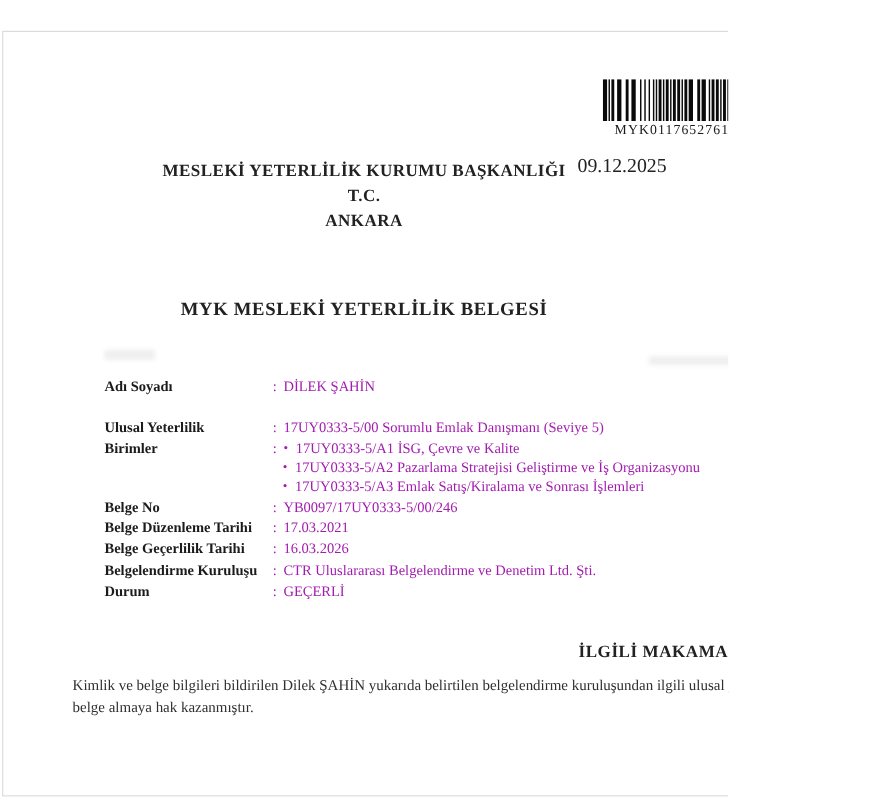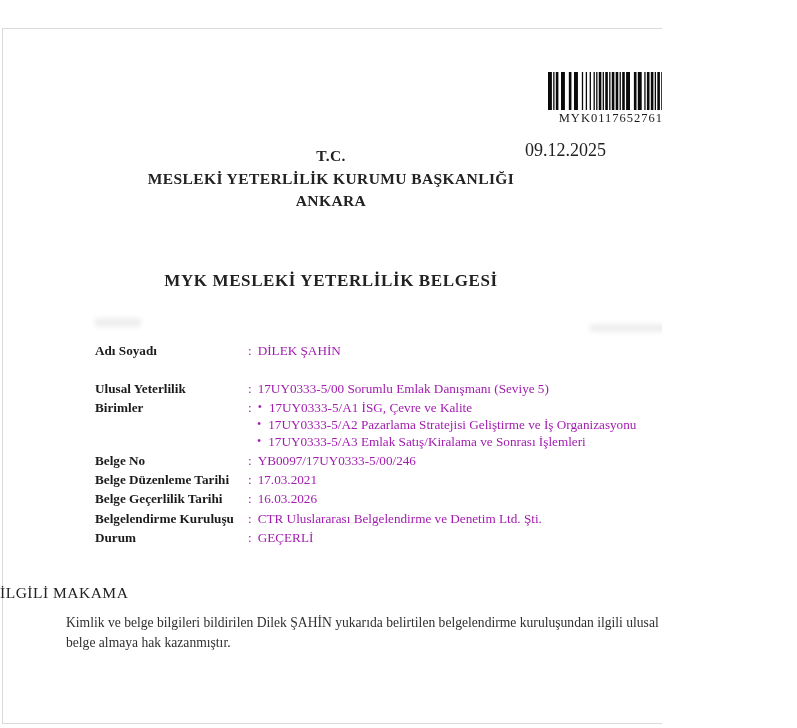--- a/index.html
+++ b/index.html
@@ -90,22 +90,22 @@
   .r3  { top: 453px; }
   .r4  { top: 472px; }
   .r5  { top: 491px; }
   .r6  { top: 511px; }
   .r7  { top: 530px; }
   .section-heading {
     position: absolute;
     left: 0;
     top: 584px;
     width: 100%;
-    text-align: left;
-    font-weight: normal;
+    text-align: right;
+    font-weight: bold;
     font-size: 15.5px;
     letter-spacing: 0.5px;
     color: #222222;
   }
   .paragraph {
     position: absolute;
     left: 66px;
     top: 613px;
     width: 682px;
     font-size: 13.6px;
@@ -171,22 +171,22 @@
         <rect x="138" y="0" width="2" height="40" fill="#0a0a0a"></rect>
         <rect x="141" y="0" width="3" height="40" fill="#0a0a0a"></rect>
         <rect x="145" y="0" width="1" height="40" fill="#0a0a0a"></rect>
       </svg>
     <div class="barcode-text">MYK0117652761191611020</div>
   </div>
 
   <div class="date">09.12.2025</div>
 
   <div class="header">
+    <div>MESLEKİ YETERLİLİK KURUMU BAŞKANLIĞI</div>
     <div>T.C.</div>
-    <div>MESLEKİ YETERLİLİK KURUMU BAŞKANLIĞI</div>
     <div>ANKARA</div>
   </div>
 
   <div class="doc-title">MYK MESLEKİ YETERLİLİK BELGESİ</div>
 
   <div class="smudge smudge-a"></div>
   <div class="smudge smudge-b"></div>
 
   <div class="row r0">
     <span class="lbl">Adı Soyadı</span>

